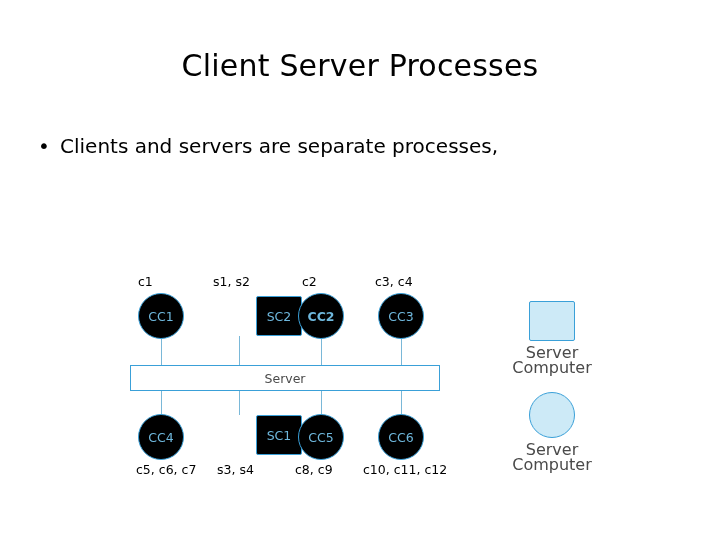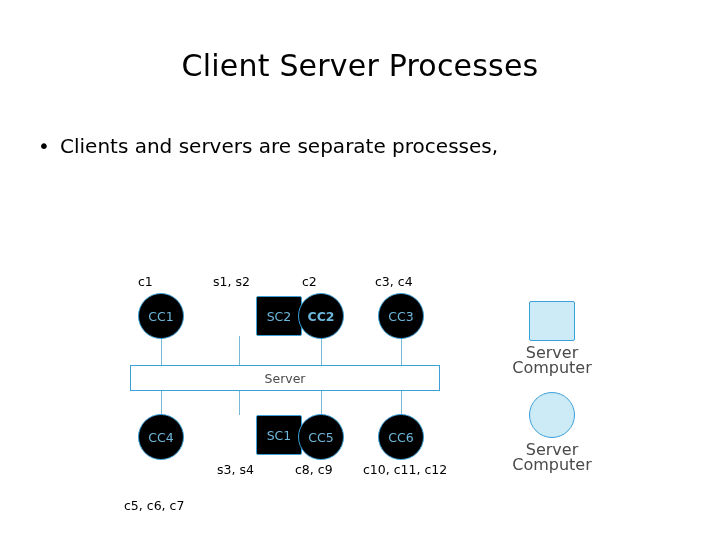--- a/index.html
+++ b/index.html
@@ -177,21 +177,21 @@
     <div class="connector" style="left:41px; top:121px; height:24px;"></div>
     <div class="connector" style="left:119px; top:121px; height:24px;"></div>
     <div class="connector" style="left:201px; top:121px; height:24px;"></div>
     <div class="connector" style="left:281px; top:121px; height:24px;"></div>
 
     <div class="node circle" style="left:18px; top:144px;">CC4</div>
     <div class="node square" style="left:96px; top:145px;">SC1</div>
     <div class="node circle" style="left:178px; top:144px;">CC5</div>
     <div class="node circle" style="left:258px; top:144px;">CC6</div>
 
-    <div class="lbl" style="left:4px; top:192px;margin-top:36px;">c5, c6, c7</div>
+    <div class="lbl" style="left:16px; top:192px;">c5, c6, c7</div>
     <div class="lbl" style="left:97px; top:192px;">s3, s4</div>
     <div class="lbl" style="left:175px; top:192px;">c8, c9</div>
     <div class="lbl" style="left:243px; top:192px;">c10, c11, c12</div>
 
     <div class="legend-square"></div>
     <div class="legend-text" style="left:377px; top:75px;">Server</div>
     <div class="legend-text" style="left:377px; top:90px;">Computer</div>
 
     <div class="legend-circle"></div>
     <div class="legend-text" style="left:377px; top:172px;">Server</div>

